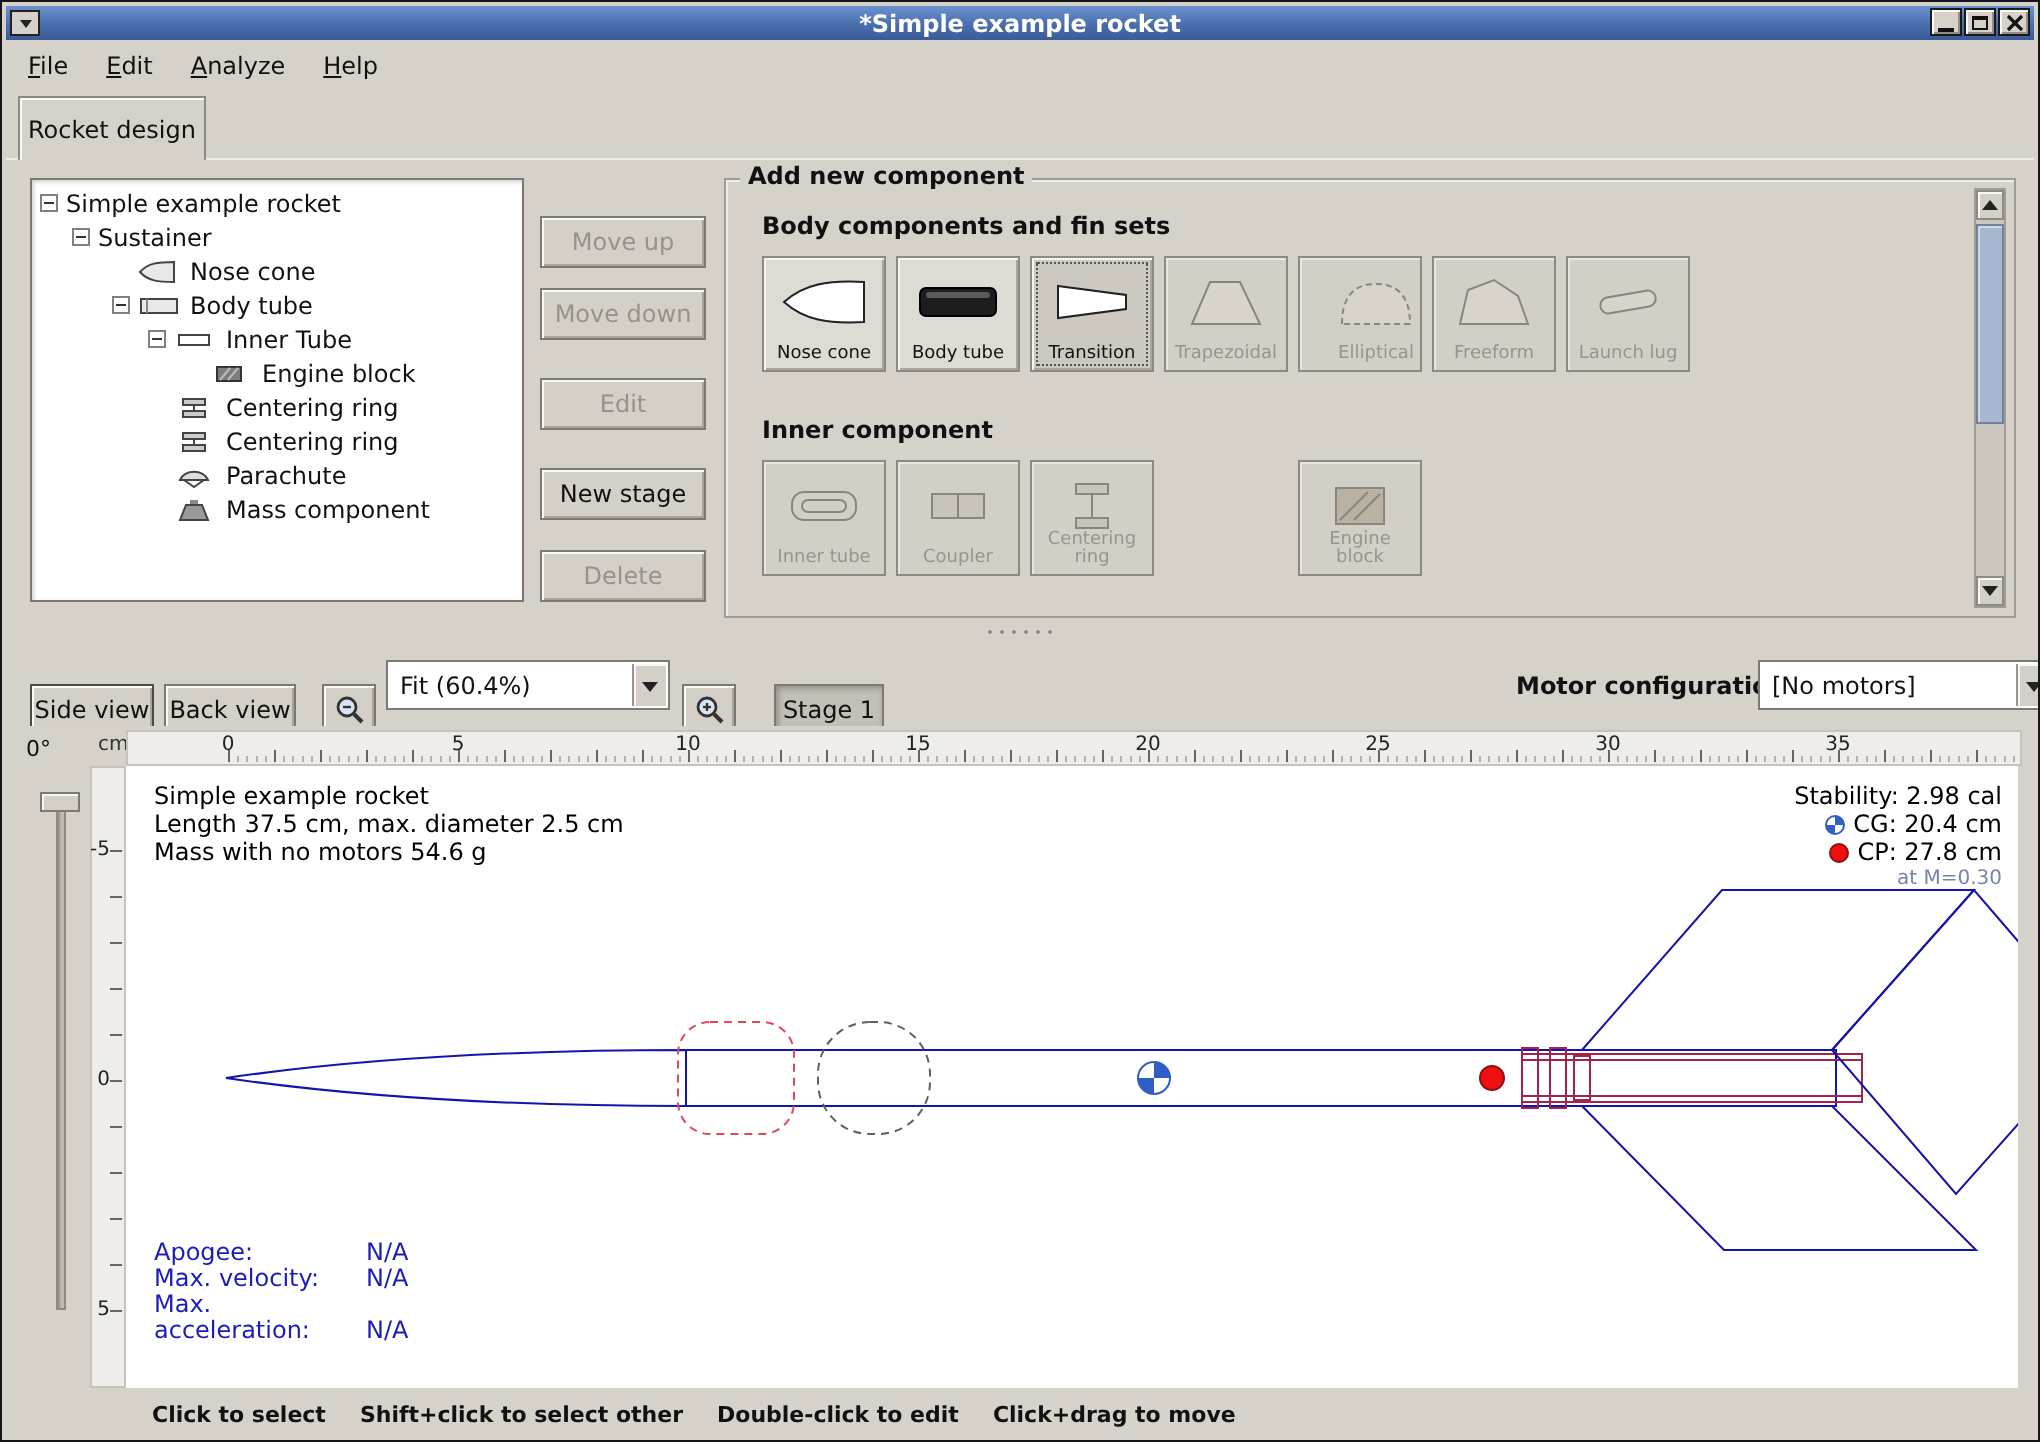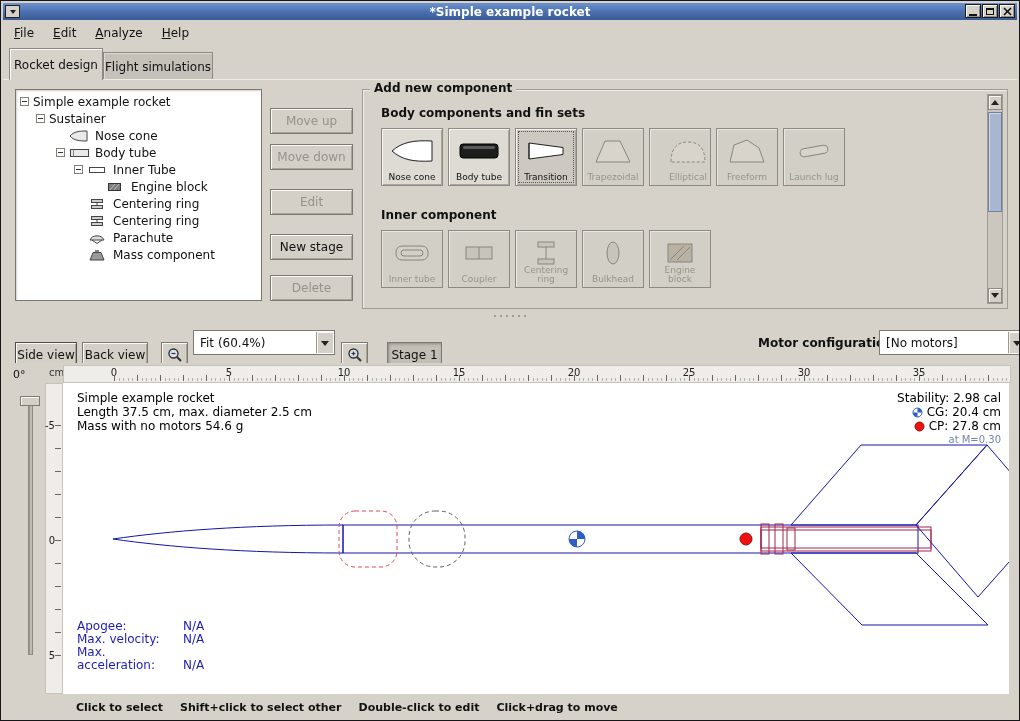--- a/index.html
+++ b/index.html
@@ -137,21 +137,20 @@
   </div>
 
   <div class="menubar">
     <span class="menu-item"><u>F</u>ile</span>
     <span class="menu-item"><u>E</u>dit</span>
     <span class="menu-item"><u>A</u>nalyze</span>
     <span class="menu-item"><u>H</u>elp</span>
   </div>
 
   <div class="tab active">Rocket design</div>
-  <div class="tab inactive">Flight simulations</div>
   <div class="content-top-line"></div>
 
   <div class="tree">
     <div class="trow d0">
       <span class="texp"></span>
       <span class="tlabel">Simple example rocket</span>
     </div>
     <div class="trow d1">
       <span class="texp"></span>
       <span class="tlabel">Sustainer</span>
@@ -296,26 +295,20 @@
         </svg>
       <span class="lbl">Coupler</span>
     </div>
     <div class="comp-btn disabled" style="left:152px; top:140px;">
       <svg width="44" height="30">
           <rect x="14" y="4" width="16" height="5" fill="#c8c4bc" stroke="#8a867e"></rect>
           <rect x="14" y="21" width="16" height="5" fill="#c8c4bc" stroke="#8a867e"></rect>
           <line x1="22" y1="9" x2="22" y2="21" stroke="#8a867e"></line>
         </svg>
       <span class="lbl">Centering ring</span>
-    </div>
-    <div class="comp-btn disabled" style="left:219px; top:140px;">
-      <svg width="44" height="30">
-          <ellipse cx="22" cy="15" rx="6" ry="11" fill="#c8c4bc" stroke="#8a867e"></ellipse>
-        </svg>
-      <span class="lbl">Bulkhead</span>
     </div>
     <div class="comp-btn disabled" style="left:286px; top:140px;">
       <svg width="44" height="30">
           <rect x="10" y="6" width="24" height="18" fill="#b9b1a2" stroke="#8a867e"></rect>
           <line x1="12" y1="22" x2="26" y2="8" stroke="#8a867e"></line>
           <line x1="19" y1="22" x2="32" y2="9" stroke="#8a867e"></line>
         </svg>
       <span class="lbl">Engine block</span>
     </div>
 

